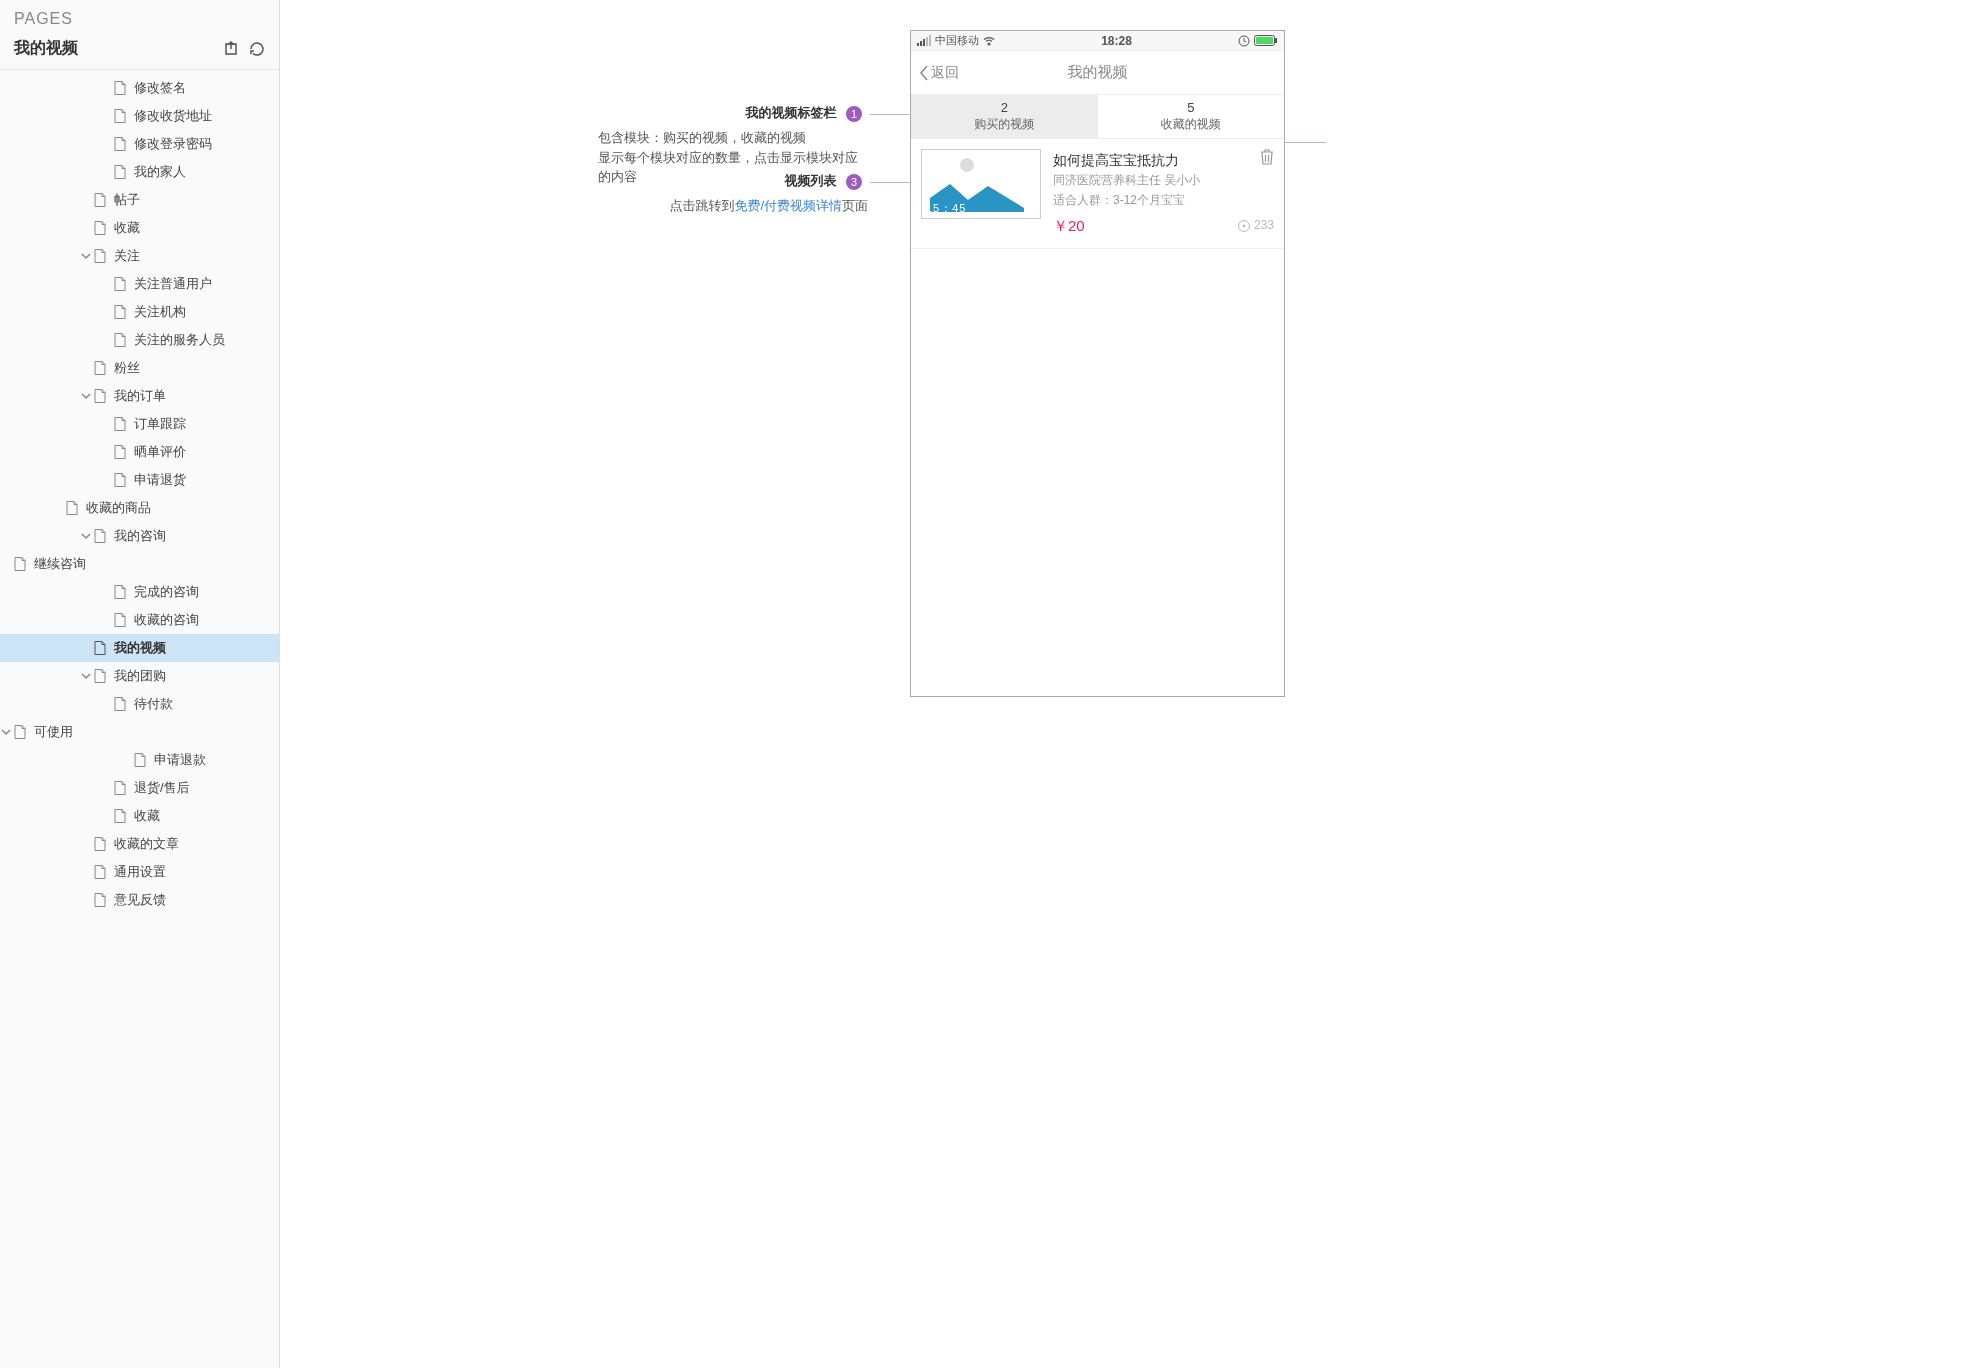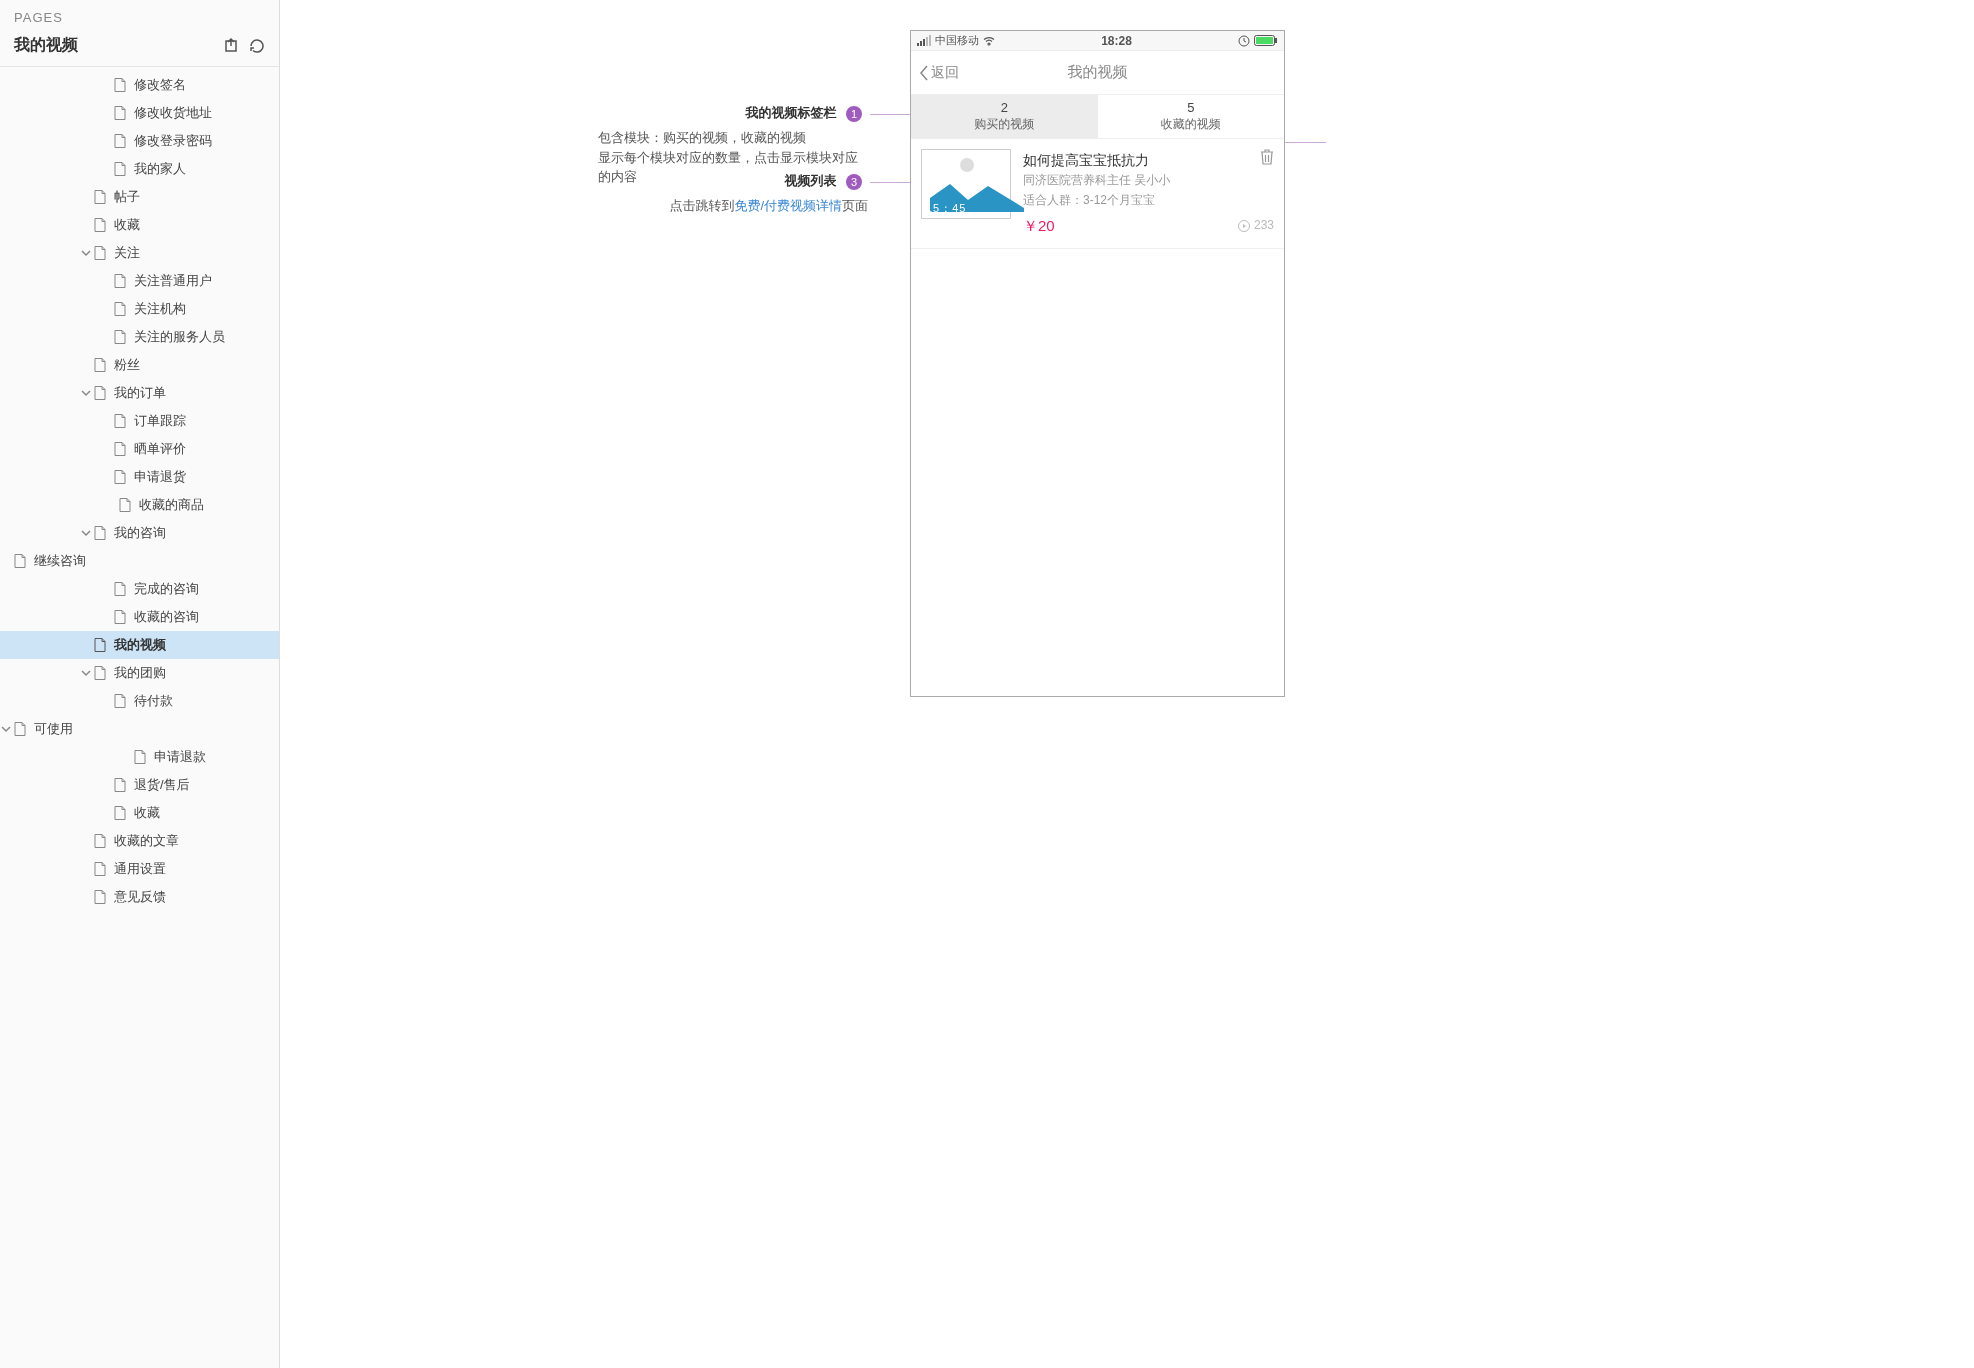--- a/index.html
+++ b/index.html
@@ -3,21 +3,21 @@
   <meta charset="utf-8">
   <style>
     * { margin: 0; padding: 0; box-sizing: border-box; }
     body { font-family: -apple-system, "Helvetica Neue", Arial, sans-serif; background: #fff; color: #333; font-size: 13px; }
     
     .container { display: flex; width: 1974px; height: 1368px; }
     
     
     .sidebar { width: 280px; border-right: 1px solid #ddd; background: #fafafa; display: flex; flex-direction: column; }
     .sidebar-header { padding: 10px 14px 6px; }
-    .sidebar-label { font-size: 13px; letter-spacing: 1px; color: #888; text-transform: uppercase; }
+    .sidebar-label { font-size: 16px; letter-spacing: 1px; color: #888; text-transform: uppercase; }
     .sidebar-title-row { display: flex; align-items: center; justify-content: space-between; padding: 4px 14px 10px; border-bottom: 1px solid #e5e5e5; }
     .sidebar-title { font-size: 16px; font-weight: 700; color: #333; }
     .sidebar-actions { display: flex; gap: 10px; }
     .sidebar-action-icon { width: 16px; height: 16px; cursor: pointer; color: #555; }
     
     .tree { flex: 1; overflow-y: auto; padding-top: 4px; }
     .tree-item { display: flex; align-items: center; height: 28px; cursor: pointer; color: #444; font-size: 13px; }
     .tree-item.selected { background: #cde4f7; font-weight: 700; color: #333; }
     .tree-item.has-children > .expander { visibility: visible; }
     .expander { width: 12px; height: 12px; margin-right: 2px; visibility: hidden; color: #888; flex-shrink: 0; }
@@ -46,21 +46,21 @@
     .navbar-title { flex: 1; text-align: center; font-size: 15px; color: #888; }
     .chevron-left { width: 10px; height: 16px; }
     
     .tabs { display: flex; height: 44px; border-bottom: 1px solid #eee; }
     .tab { flex: 1; display: flex; flex-direction: column; align-items: center; justify-content: center; font-size: 12px; color: #666; cursor: pointer; line-height: 1.3; }
     .tab.active { background: #ececec; }
     .tab-count { font-size: 13px; color: #444; }
     
     .video-list { }
     .video-item { display: flex; padding: 10px; border-bottom: 1px solid #f0f0f0; position: relative; }
-    .video-thumb { width: 90px; height: 70px; border: 1px solid #ccc; position: relative; background: #fff; flex-shrink: 0; margin-right: 12px; }
+    .video-thumb { width: 120px; height: 70px; border: 1px solid #ccc; position: relative; background: #fff; flex-shrink: 0; margin-right: 12px; }
     .thumb-sky { position: absolute; top: 6px; left: 8px; right: 8px; bottom: 6px; }
     .thumb-sun { position: absolute; top: 2px; left: 30px; width: 14px; height: 14px; border-radius: 50%; background: #ddd; }
     .thumb-mountain { position: absolute; bottom: 0; left: 0; right: 0; height: 32px; }
     .thumb-duration { position: absolute; left: 4px; bottom: 2px; font-size: 11px; color: #fff; letter-spacing: 1px; }
     .video-info { flex: 1; font-size: 12px; line-height: 1.6; }
     .video-title { font-size: 14px; color: #333; }
     .video-meta { color: #999; }
     .video-price-row { display: flex; align-items: center; justify-content: space-between; margin-top: 4px; }
     .video-price { color: #e91e63; font-size: 15px; }
     .video-plays { color: #bbb; font-size: 12px; display: flex; align-items: center; gap: 4px; }
@@ -217,21 +217,21 @@
           <span class="tree-label">晒单评价</span>
         </div>
         <div class="tree-item" style="padding-left: 100px;">
           <span class="expander"></span>
           <svg class="page-icon" viewBox="0 0 12 14">
             <path d="M1 0.5h7l3 3v10H1z" fill="none" stroke="currentColor"></path>
             <path d="M8 0.5v3h3" fill="none" stroke="currentColor"></path>
           </svg>
           <span class="tree-label">申请退货</span>
         </div>
-        <div class="tree-item" style="padding-left: 105px;">
+        <div class="tree-item" style="padding-left: 52px;">
           <span class="expander"></span>
           <svg class="page-icon" viewBox="0 0 12 14">
             <path d="M1 0.5h7l3 3v10H1z" fill="none" stroke="currentColor"></path>
             <path d="M8 0.5v3h3" fill="none" stroke="currentColor"></path>
           </svg>
           <span class="tree-label">收藏的商品</span>
         </div>
         <div class="tree-item has-children" style="padding-left: 80px;">
           <svg class="expander" viewBox="0 0 12 12">
             <path d="M2 4l4 4 4-4" fill="none" stroke="currentColor" stroke-width="1.5"></path>

